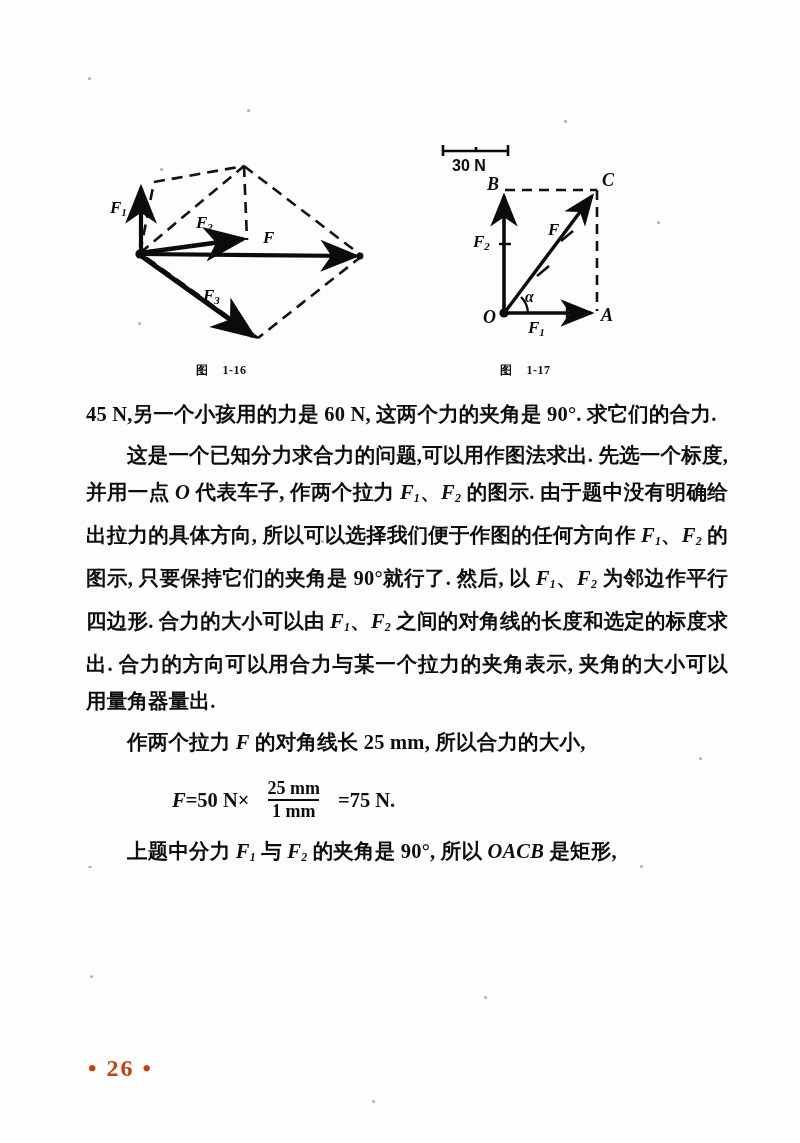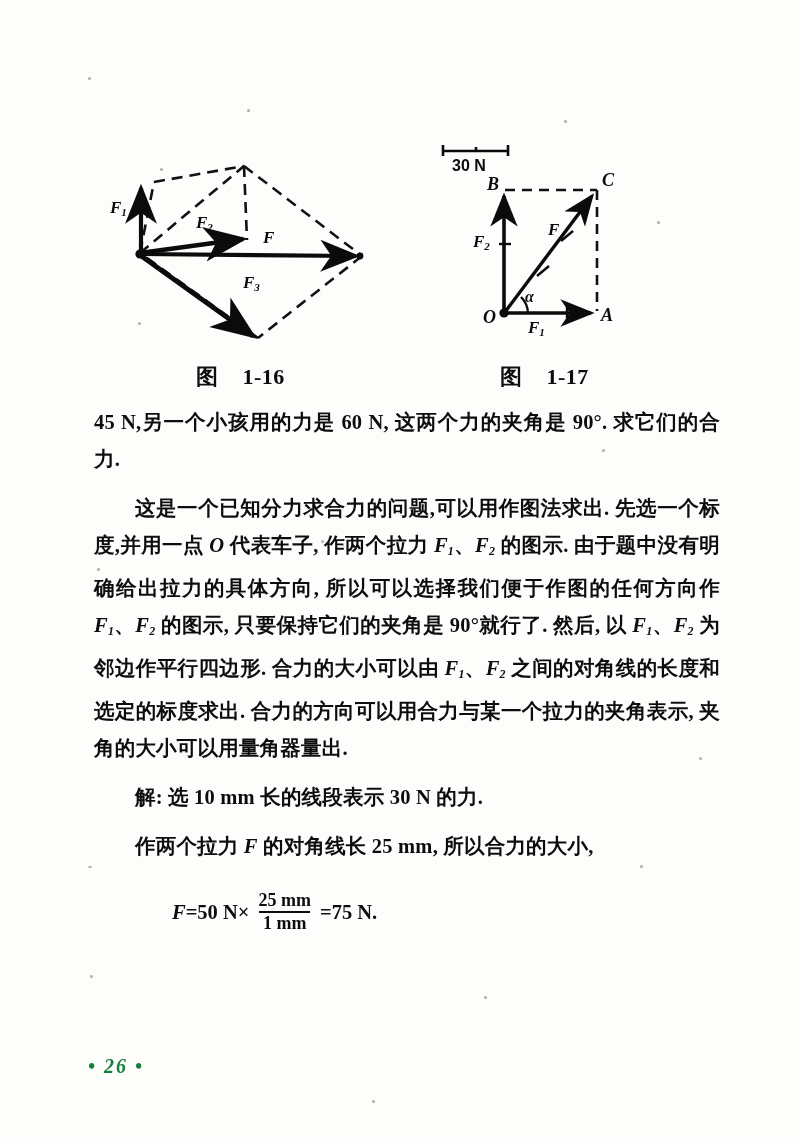--- a/index.html
+++ b/index.html
@@ -30,21 +30,21 @@
     position: absolute;
     left: 0; top: 0;
     width: 800px; height: 392px;
   }
   .figsvg { position: absolute; left: 0; top: 0; }
 
   .figcap {
     position: absolute;
     font-family: "Liberation Serif", "DejaVu Serif", serif;
     font-weight: bold;
-    font-size: 22px;
+    font-size: 12px;
     letter-spacing: .5px;
     color: #0d0d0d;
     white-space: pre;
   }
   #cap-116 { left: 196px; top: 362px; }
   #cap-117 { left: 500px; top: 362px; font-family: Liberation Serif, serif; }
 
   .flabel {
     position: absolute;
     font-family: "Liberation Serif", "DejaVu Serif", serif;
@@ -82,21 +82,21 @@
     left: 82px;
     top: 392px;
     width: 650px;
   }
   .para {
     font-family: "Liberation Serif", "DejaVu Serif", serif;
     font-weight: bold;
     font-size: 20.5px;
     line-height: 37px;
     color: #0d0d0d;
-    margin: 12px;
+    margin: 4px;
     text-align: justify;
     letter-spacing: .2px;
   }
   .para.indent { text-indent: 41px; }
   var, .it {
     font-style: italic;
     font-family: "Liberation Serif", "DejaVu Serif", serif;
     font-weight: bold;
   }
   sub {
@@ -118,37 +118,36 @@
     display: flex;
     align-items: center;
     height: 46px;
   }
   .frac {
     display: inline-flex;
     flex-direction: column;
     align-items: center;
     justify-content: center;
     vertical-align: middle;
-    margin: 0 5px;
+    margin: 0 14px;
     line-height: 1.05;
     font-size: 18px;
   }
   .frac .num { padding: 0 4px 1px 4px; }
   .frac .den { padding: 1px 4px 0 4px; border-top: 2px solid #0d0d0d; }
 
   
   .pagenum {
     position: absolute;
     left: 88px;
     top: 1055px;
     font-family: "Liberation Serif", "DejaVu Serif", serif;
     font-weight: bold;
-    font-style: italic;
-    font-size: 20px;
-    color: #15803d;
+    font-size: 24px;
+    color: #c2410c;
     letter-spacing: 2px;
   }
 </style>
 </head>
 <body>
 
 <div id="page">
 
   <div class="speck" style="left:88px;  top:77px;  width:3px; height:3px;"></div>
   <div class="speck" style="left:247px; top:109px; width:3px; height:3px;"></div>
@@ -207,21 +206,21 @@
 
       <circle cx="360" cy="256" r="3.4" fill="#0b0b0b"></circle>
     </svg>
 
     <span class="flabel" style="left:110px; top:198px;">
       <span>F</span><sub>1</sub>
     </span>
     <span class="flabel" style="left:196px; top:213px;">
       <span>F</span><sub>2</sub>
     </span>
-    <span class="flabel" style="left:203px; top:273px;margin-left:40px;">
+    <span class="flabel" style="left:203px; top:286px;">
       <span>F</span><sub>3</sub>
     </span>
     <span class="flabel" style="left:263px; top:228px;">
       <span>F</span>
     </span>
 
     <div class="figcap" id="cap-116">图    1-16</div>
 
     <svg class="figsvg" width="800" height="392" viewBox="0 0 800 392">
 
@@ -278,32 +277,32 @@
 
     <div class="figcap" id="cap-117">图    1-17</div>
   </div>
 
   <div class="body">
 
     <p class="para">45 N,另一个小孩用的力是 60 N, 这两个力的夹角是 90°. 求它们的合力.</p>
 
     <p class="para indent"><span>这是一个已知分力求合力的问题,可以用作图法求出. 先选一个标度,并用一点 </span><var>O</var><span> 代表车子, 作两个拉力 </span><var>F</var><sub>1</sub><span>、</span><var>F</var><sub>2</sub><span> 的图示. 由于题中没有明确给出拉力的具体方向, 所以可以选择我们便于作图的任何方向作 </span><var>F</var><sub>1</sub><span>、</span><var>F</var><sub>2</sub><span> 的图示, 只要保持它们的夹角是 90°就行了. 然后, 以 </span><var>F</var><sub>1</sub><span>、</span><var>F</var><sub>2</sub><span> 为邻边作平行四边形. 合力的大小可以由 </span><var>F</var><sub>1</sub><span>、</span><var>F</var><sub>2</sub><span> 之间的对角线的长度和选定的标度求出. 合力的方向可以用合力与某一个拉力的夹角表示, 夹角的大小可以用量角器量出.</span></p>
 
-    <p class="para indent">解: 选 10 mm 长的线段表示 30 N 的力.</p>
 
 
     <p class="para indent"><span>作两个拉力 </span><var>F</var><span> 的对角线长 25 mm, 所以合力的大小,</span></p>
 
     <div class="formula">
         <var>F</var>
         <span>=50 N×</span>
         <span class="frac">
           <span class="num">25 mm</span>
           <span class="den">1 mm</span>
         </span>
         <span>=75 N.</span>
       </div>
 
 
+    <p class="para indent"><span>上题中分力 </span><var>F</var><sub>1</sub><span> 与 </span><var>F</var><sub>2</sub><span> 的夹角是 90°, 所以 </span><var>OACB</var><span> 是矩形,</span></p>
   </div>
 
   <div class="pagenum">• 26 •</div>
 </div>
 
 </body></html>

